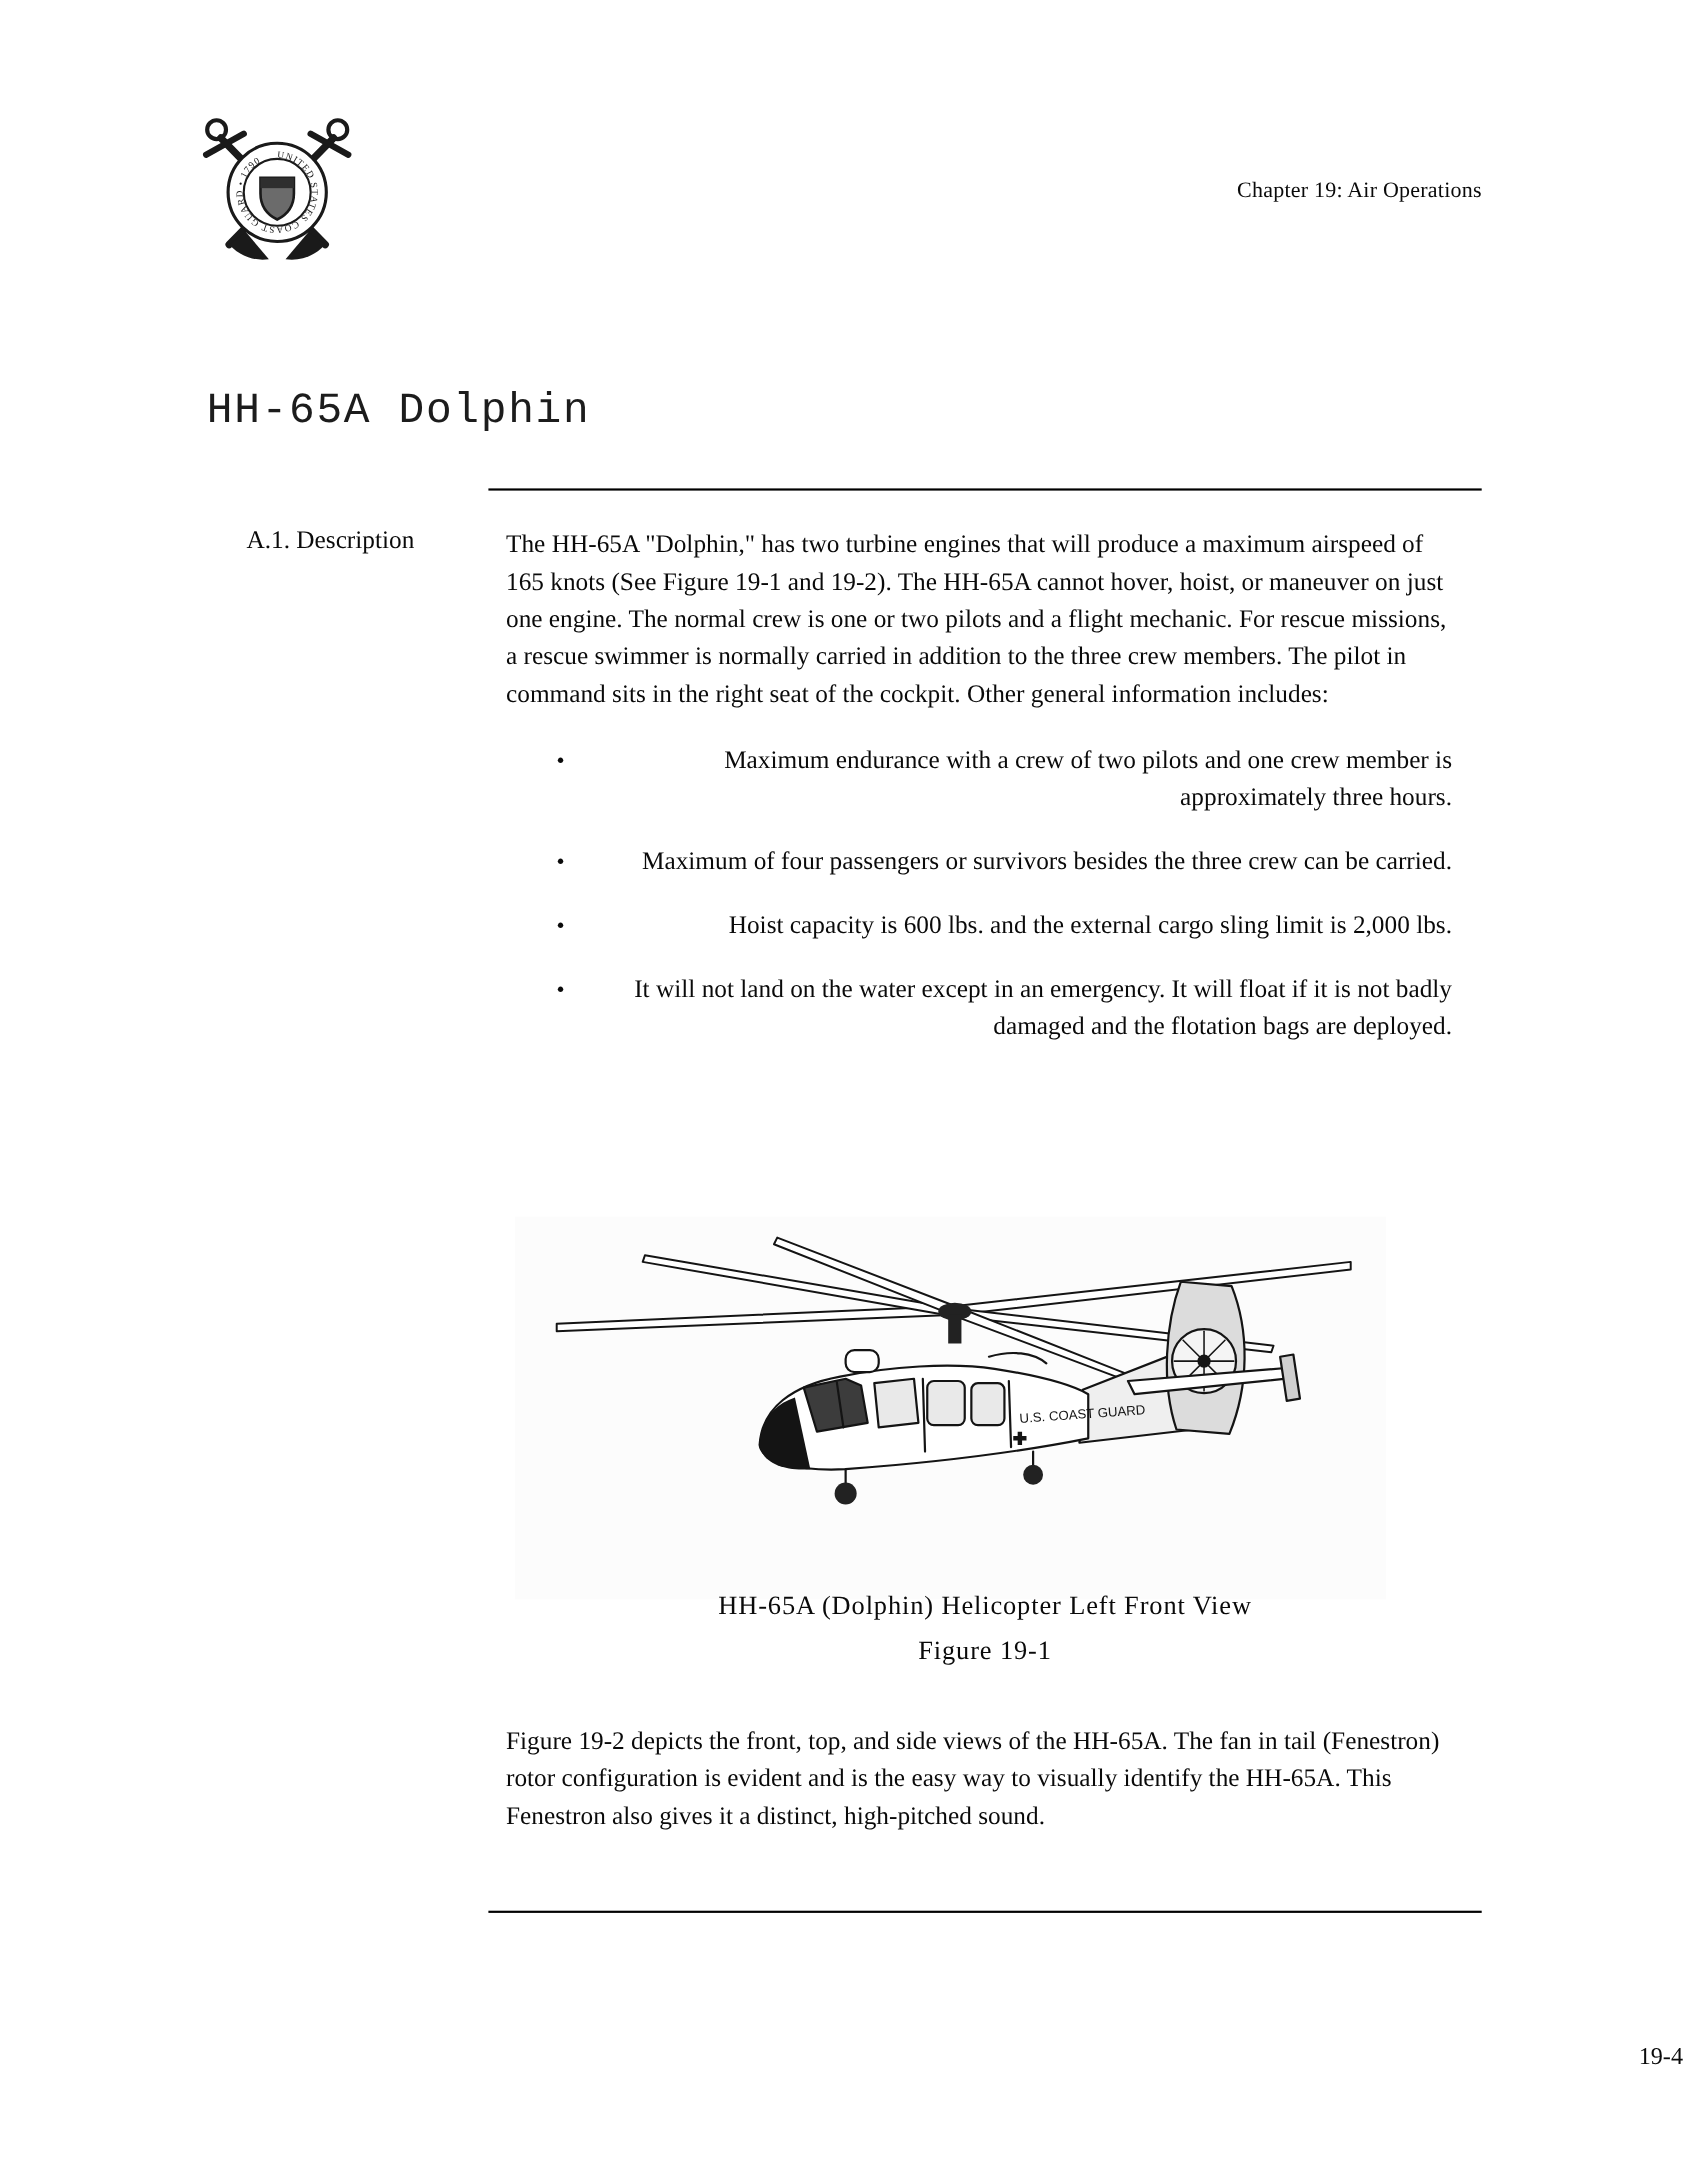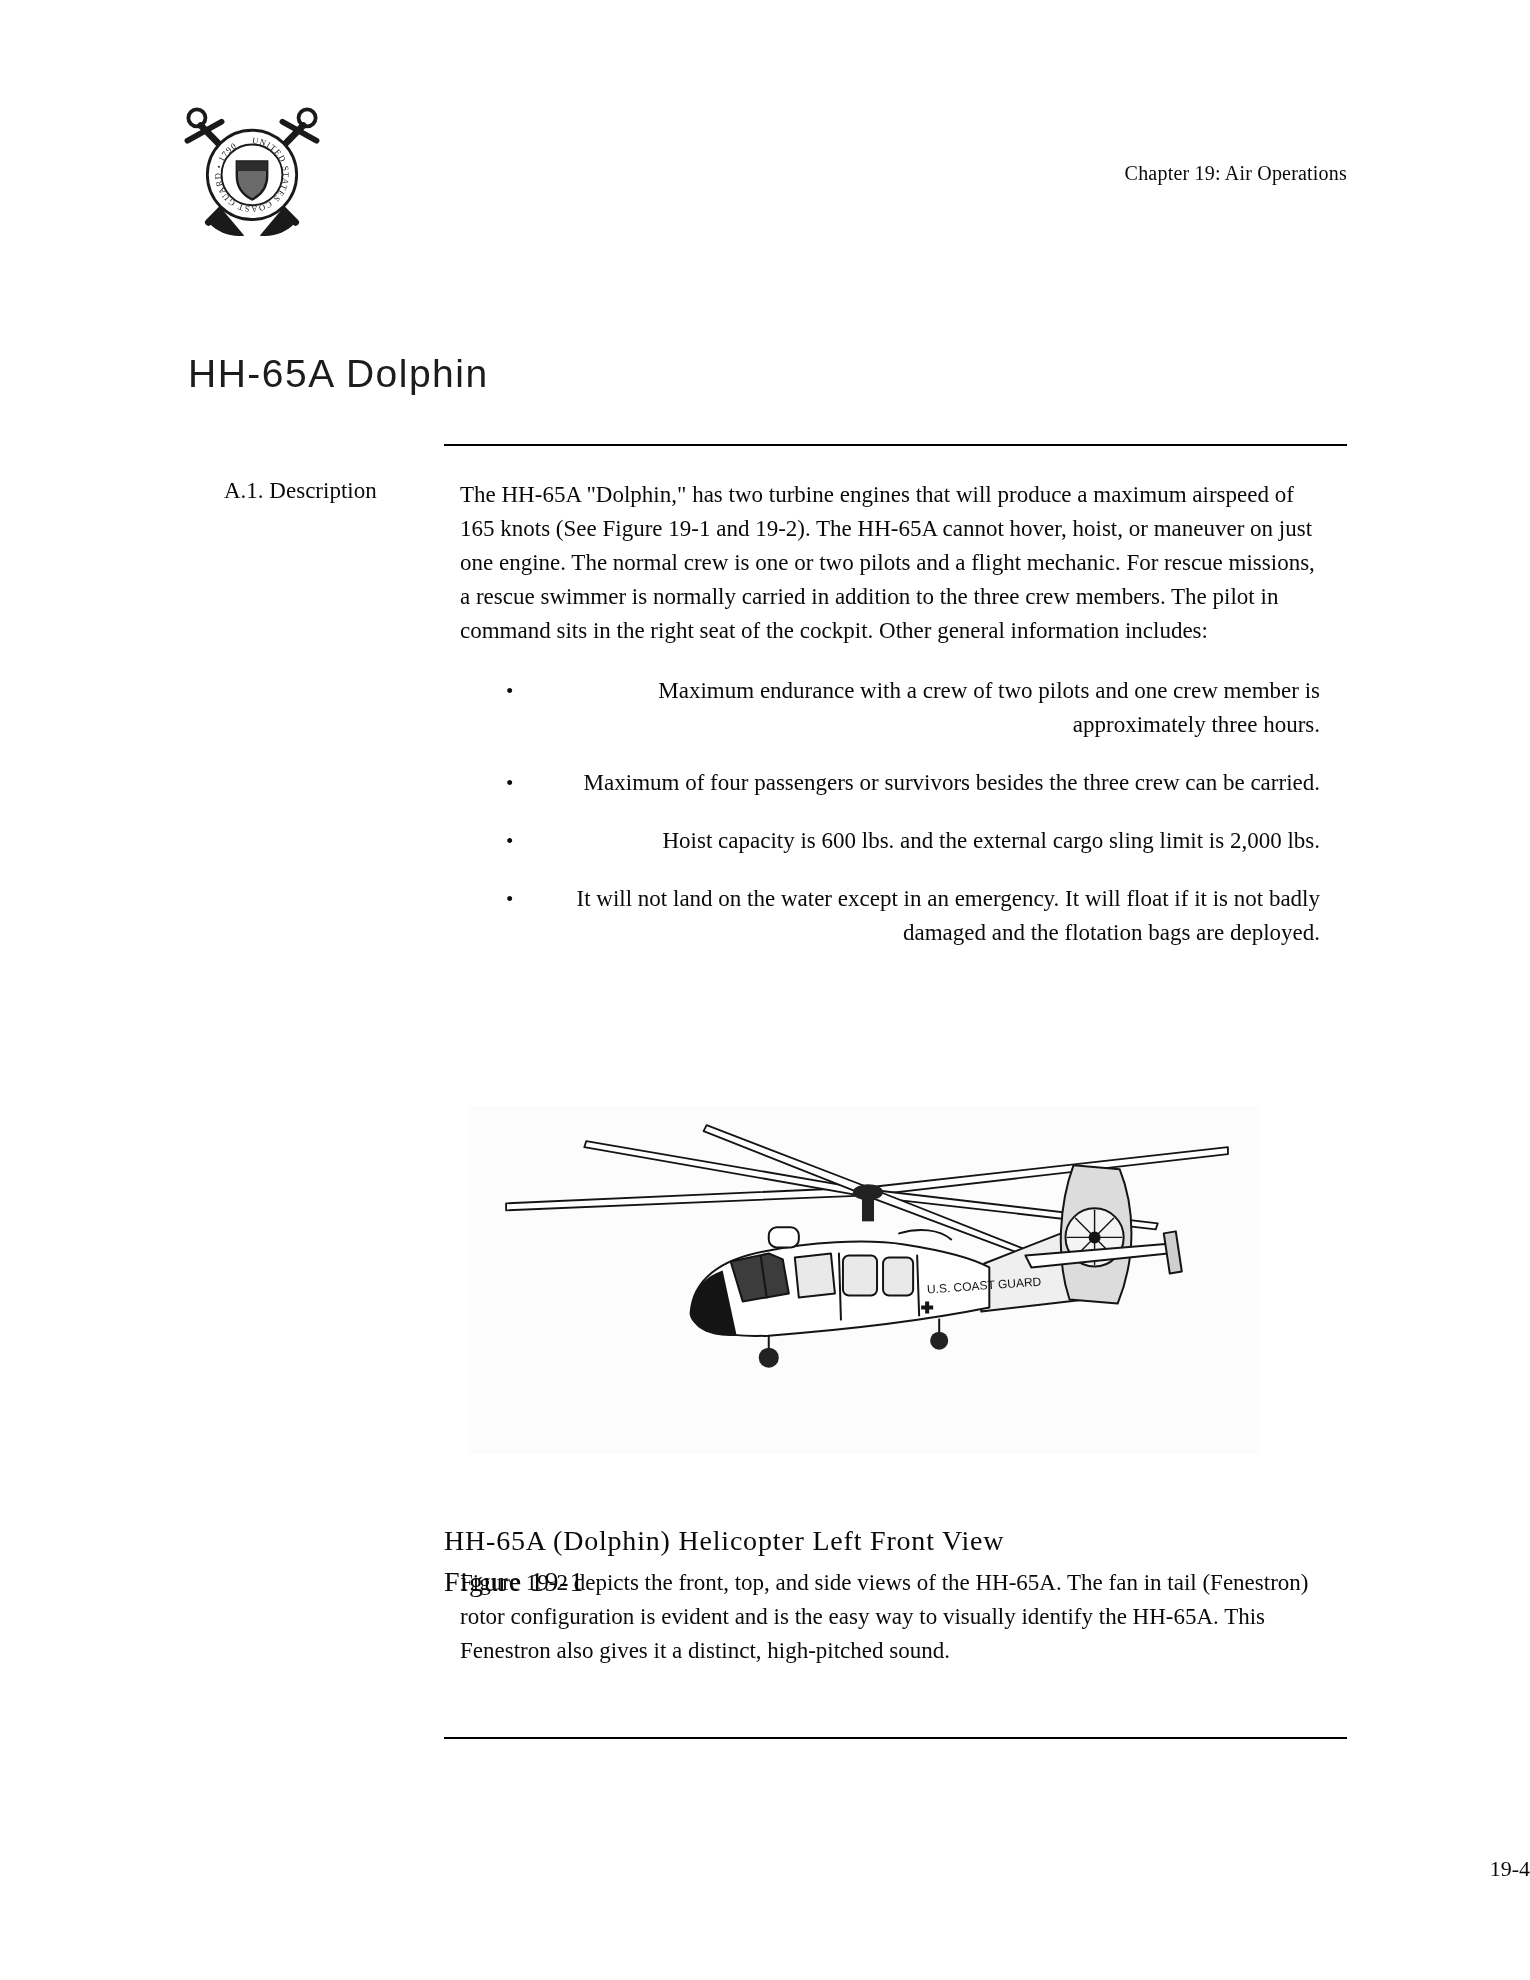--- a/index.html
+++ b/index.html
@@ -5,38 +5,38 @@
   * { box-sizing: border-box; }
   html, body { margin: 0; padding: 0; background: #ffffff; }
   .page {
     position: relative; width: 1530px; height: 1980px; background: #ffffff;
     font-family: "Liberation Serif", serif; color: #0a0a0a; overflow: hidden;
   }
   .seal { position: absolute; left: 176px; top: 98px; width: 152px; height: 148px; }
   .chapter-header { position: absolute; top: 124px; right: 183px; font-size: 20px; letter-spacing: 0.2px; margin-top: 38px; }
   .title {
     position: absolute; left: 188px; top: 352px; margin: 0;
-    font-family: Liberation Sans, sans-serif; font-size: 39px; font-weight: 500;
+    font-family: Liberation Mono, monospace; font-size: 39px; font-weight: 500;
     letter-spacing: 1.5px; color: #1c1c1c;
   }
   .rule { position: absolute; left: 444px; width: 903px; border-top: 2px solid #000; }
   .rule-top { top: 444px; }
   .rule-bottom { top: 1737px; }
   .section-label { position: absolute; left: 188px; top: 478px; font-size: 23px; margin-left: 36px; }
   .body-col { position: absolute; left: 460px; top: 478px; width: 860px; font-size: 23px; line-height: 34px; }
   .intro { margin: 0; }
   .bullets { list-style: none; margin: 26px 0 0 0; padding: 0; }
   .bullets li { display: flex; margin: 0 0 24px 0; padding-left: 46px; }
   .bullets .marker { flex: 0 0 42px; width: 42px; font-size: 21px; }
   .bullets .bullet-text { flex: 1; text-align: right; }
   .figure { position: absolute; left: 468px; top: 1106px; width: 792px; height: 348px; background: #fcfcfc; }
   .figure svg { display: block; width: 100%; height: 100%; }
   .caption {
-    position: absolute; left: 444px; top: 1520px; width: 903px; 
-    font-size: 28px; line-height: 41px; letter-spacing: 0.8px;
+    position: absolute; left: 444px; top: 1440px; width: 903px; text-align: center;
+    font-size: 24px; line-height: 41px; letter-spacing: 0.8px;
   }
   .closing { position: absolute; left: 460px; top: 1566px; width: 860px; font-size: 23px; line-height: 34px; margin: 0; }
   .page-number { position: absolute; left: 0; top: 1856px; width: 100%; text-align: right; font-size: 22px; }
 </style>
 </head>
 <body>
 
 <div class="page">
 
   <div class="seal">

